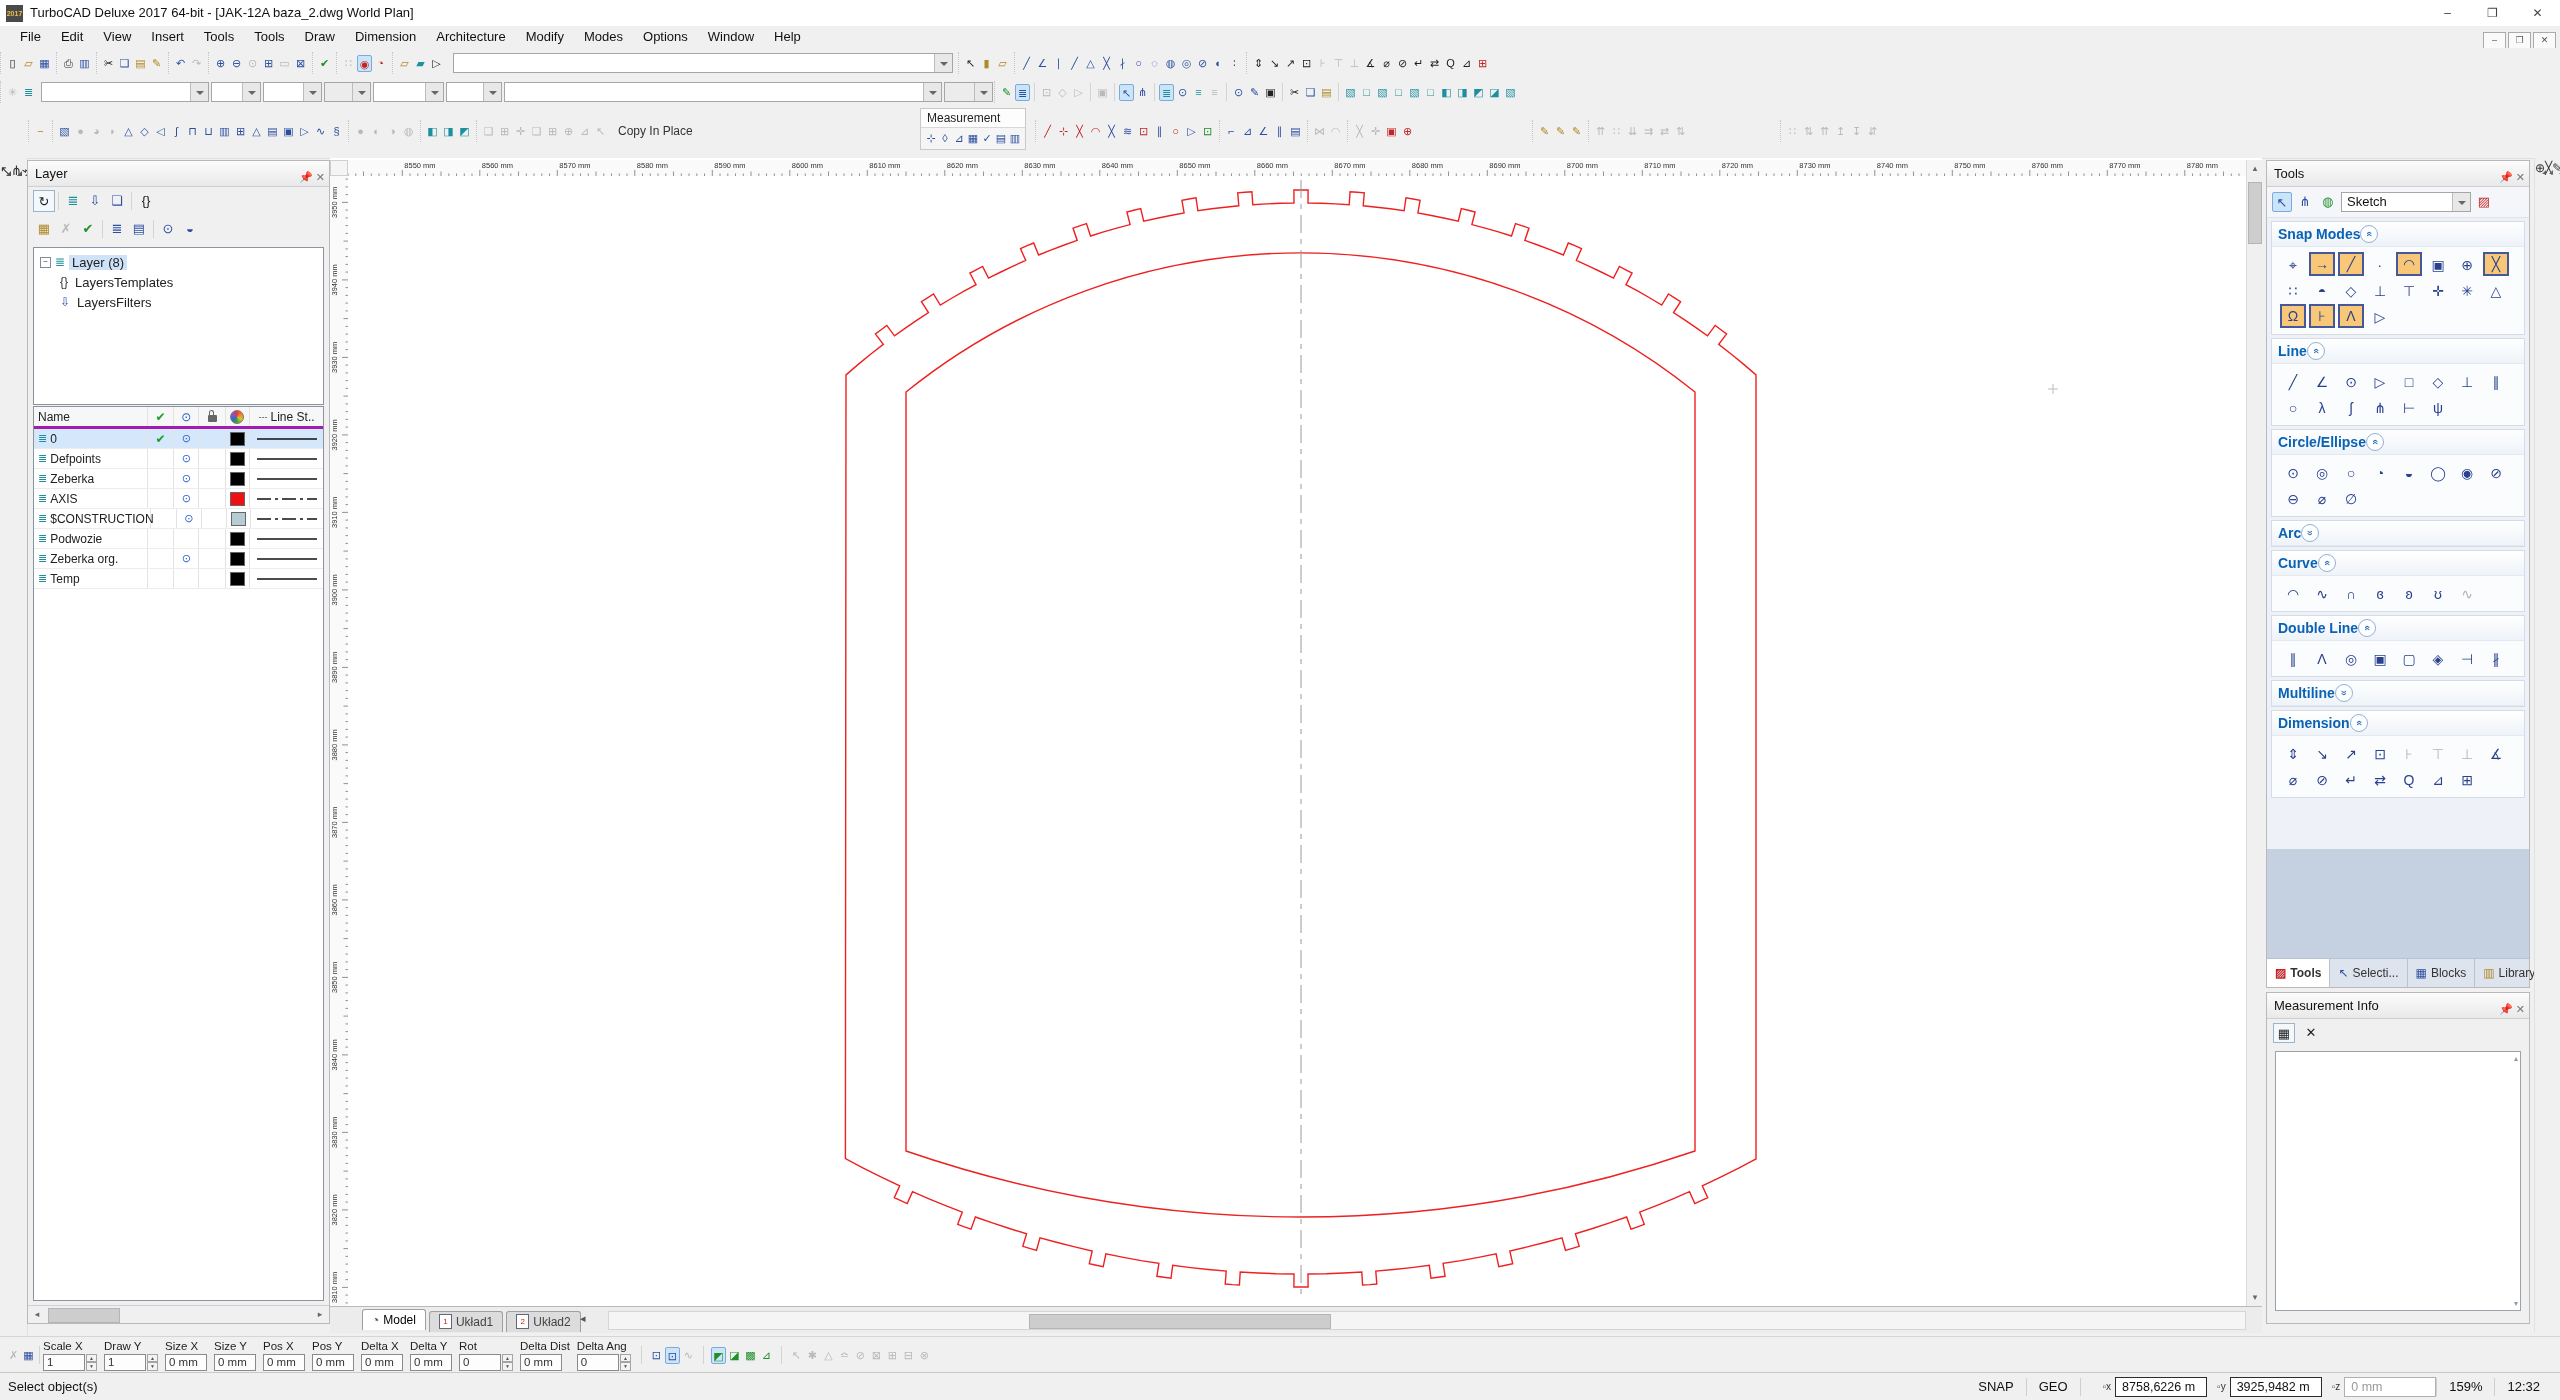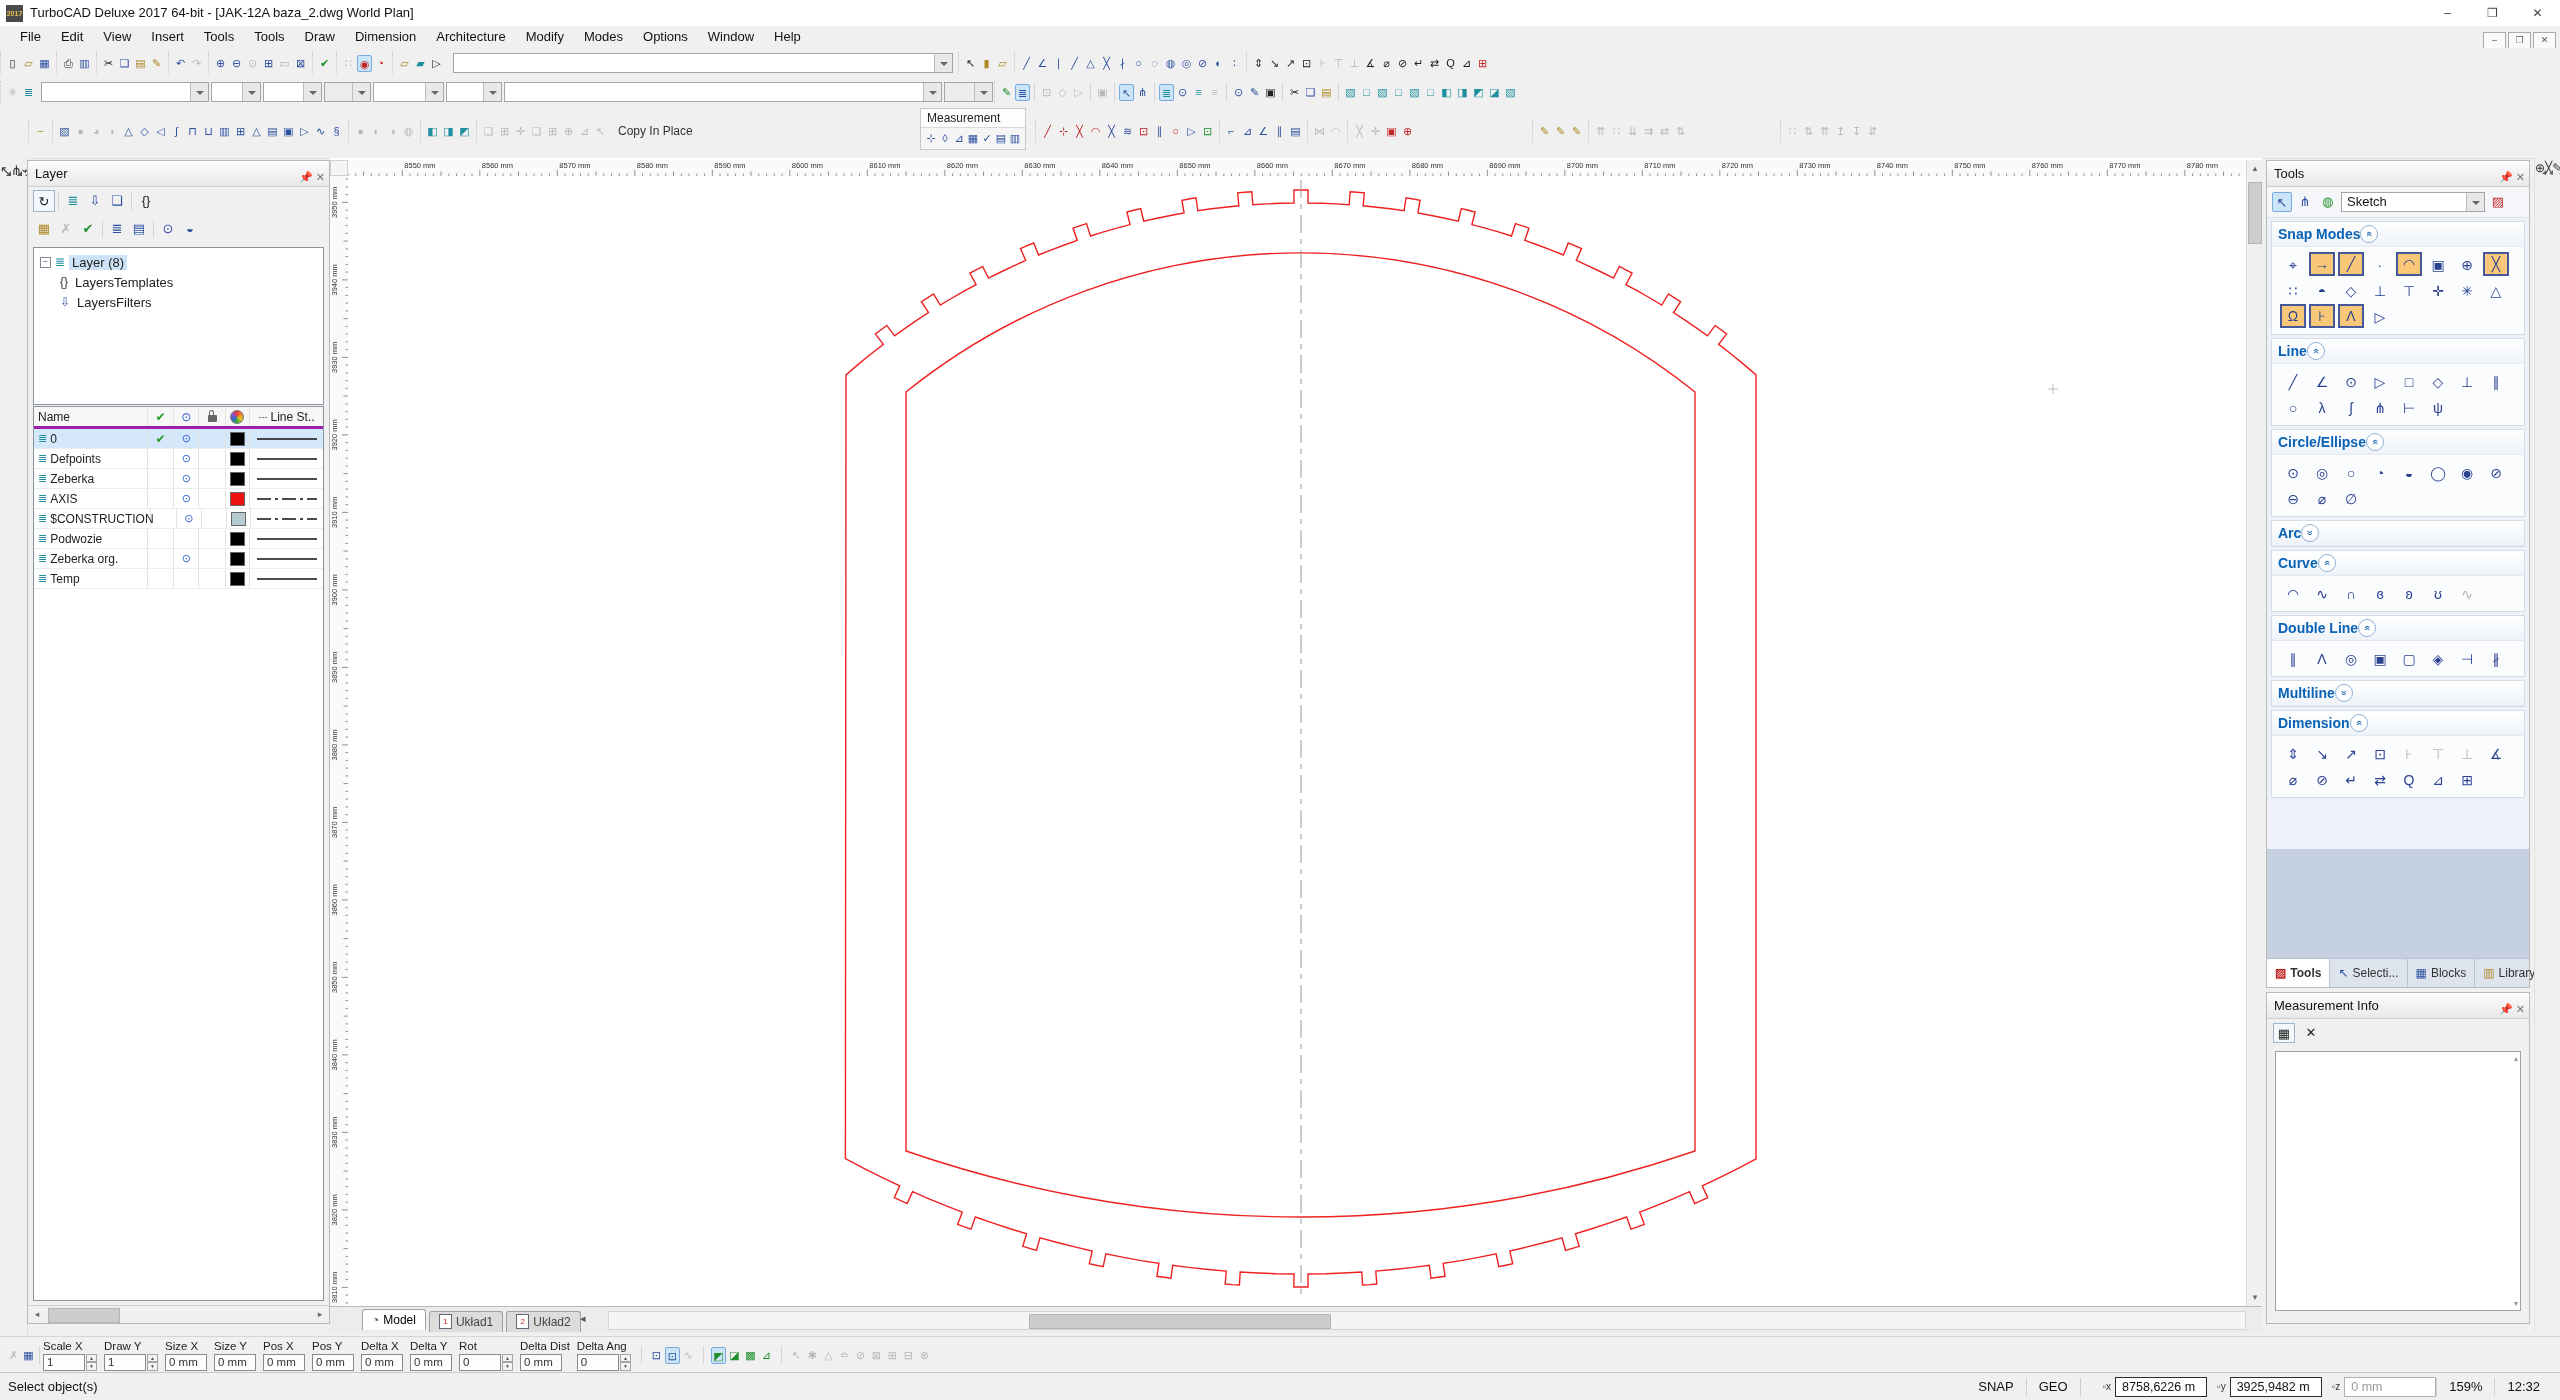--- a/index.html
+++ b/index.html
@@ -763,21 +763,21 @@
 
   <div class="abs" id="toolspanel">
     <div class="ptitle">
       <span>Tools</span>
       <span class="pbtns"><span>📌</span> <span>✕</span></span>
     </div>
     <div id="tp-toolbar">
         <span class="ic on b">↖</span>
         <span class="ic b">⋔</span>
         <span class="ic g">◍</span>
-        <div class="combo" style="width: 144px;">
+        <div class="combo" style="width: 130px;">
           <div class="cv">Sketch</div>
           <div class="dd"></div>
         </div>
         <span class="ic r">▨</span>
       </div>
     <div id="tp-sections">
         <div class="section">
           <div class="sect-head">
             <span class="sect-label">Snap Modes</span>
             <span class="chv" style="transform: rotate(90deg);">«</span>

